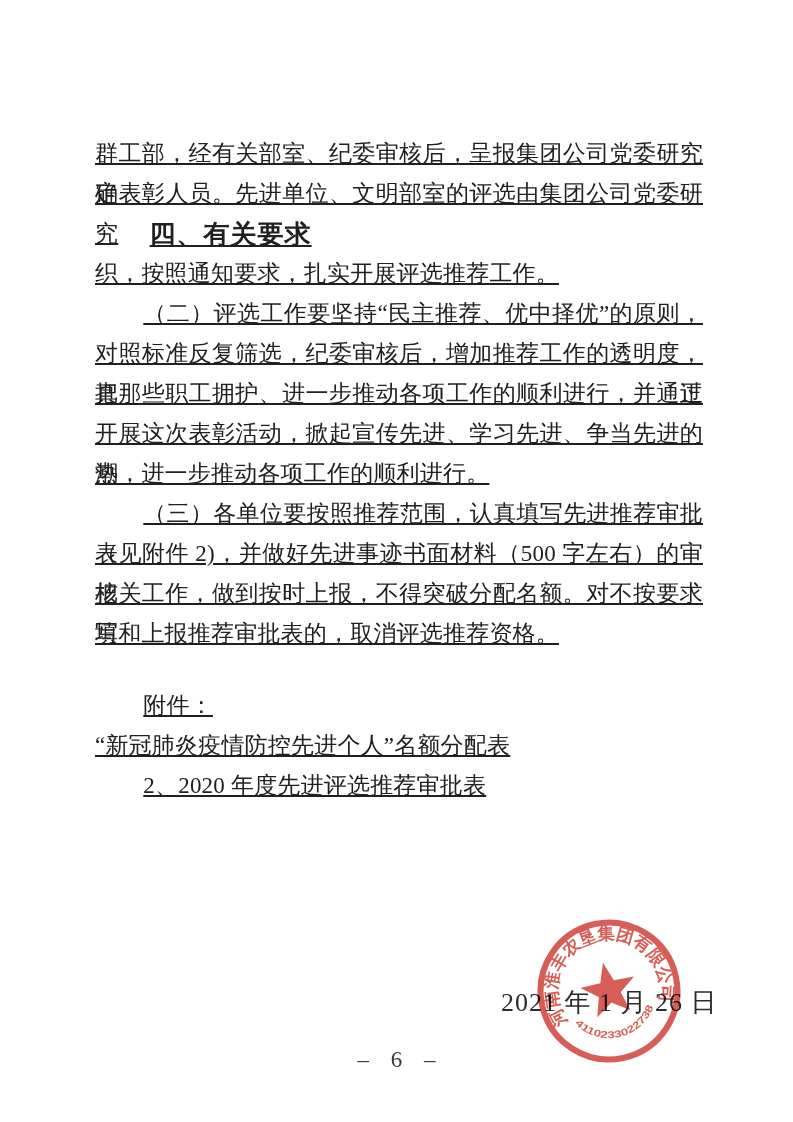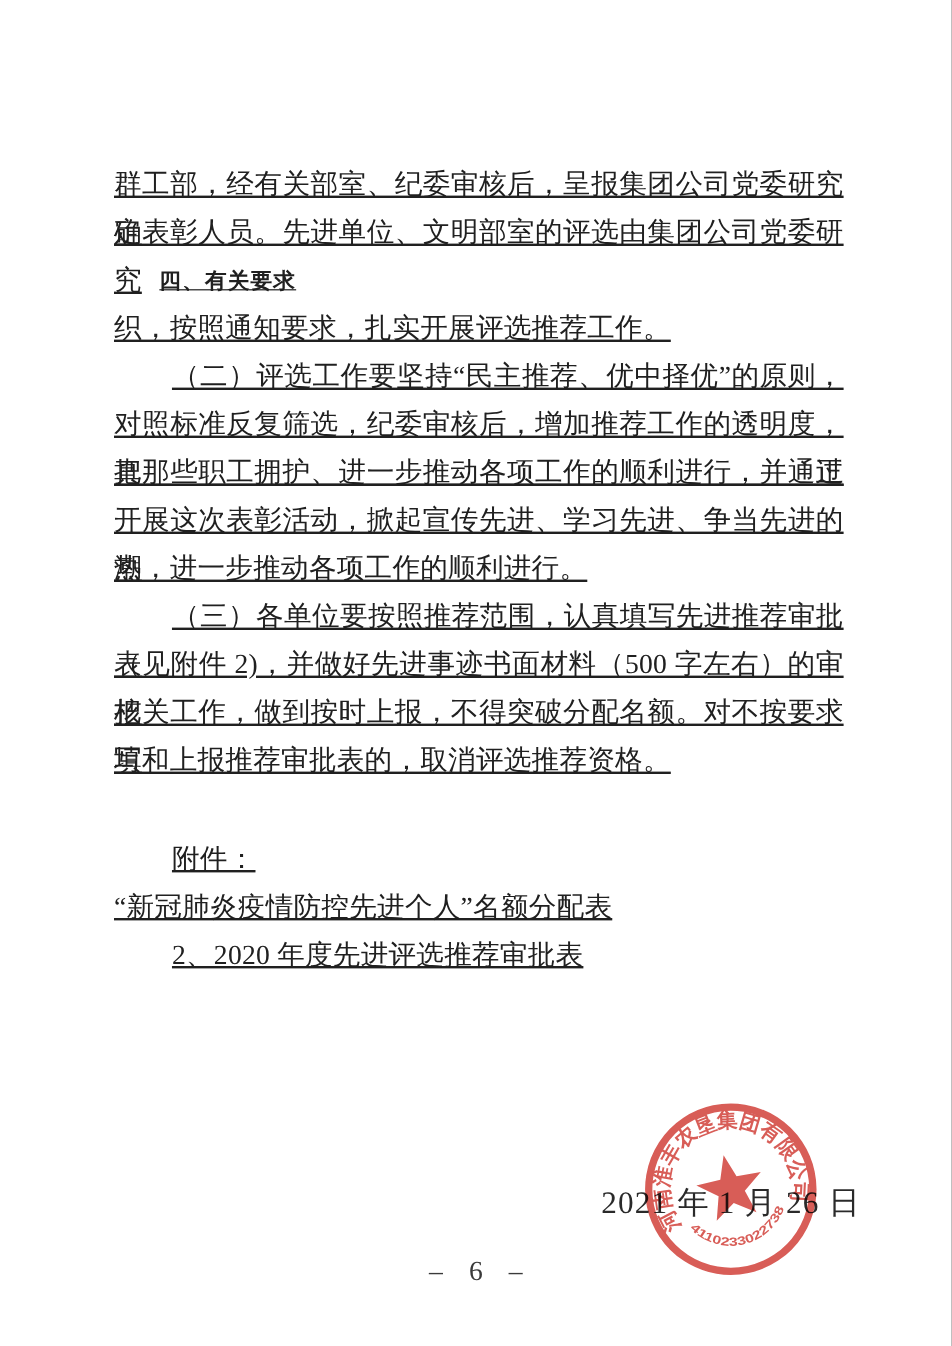--- a/index.html
+++ b/index.html
@@ -27,24 +27,24 @@
   }
   .ln.j {            
     white-space:normal;
     text-align:justify;
     text-align-last:justify;
   }
   .ln.i { text-indent:2.1em; }          
   .ln.h {                                
     font-family:"Liberation Sans","DejaVu Sans",sans-serif;
     font-weight:700;
-    font-size:18px;
+    font-size:26px;
     letter-spacing:1px;
   }
-  .ln.g { margin-top:42px; }             
+  .ln.g { margin-top:32px; }             
   .date-line {
     position:absolute;
     left:501px; top:985px;
     font-size:26px;
     letter-spacing:1px;
     color:#2a2a2a;
     z-index:1;
   }
   .page-number {
     position:absolute;

